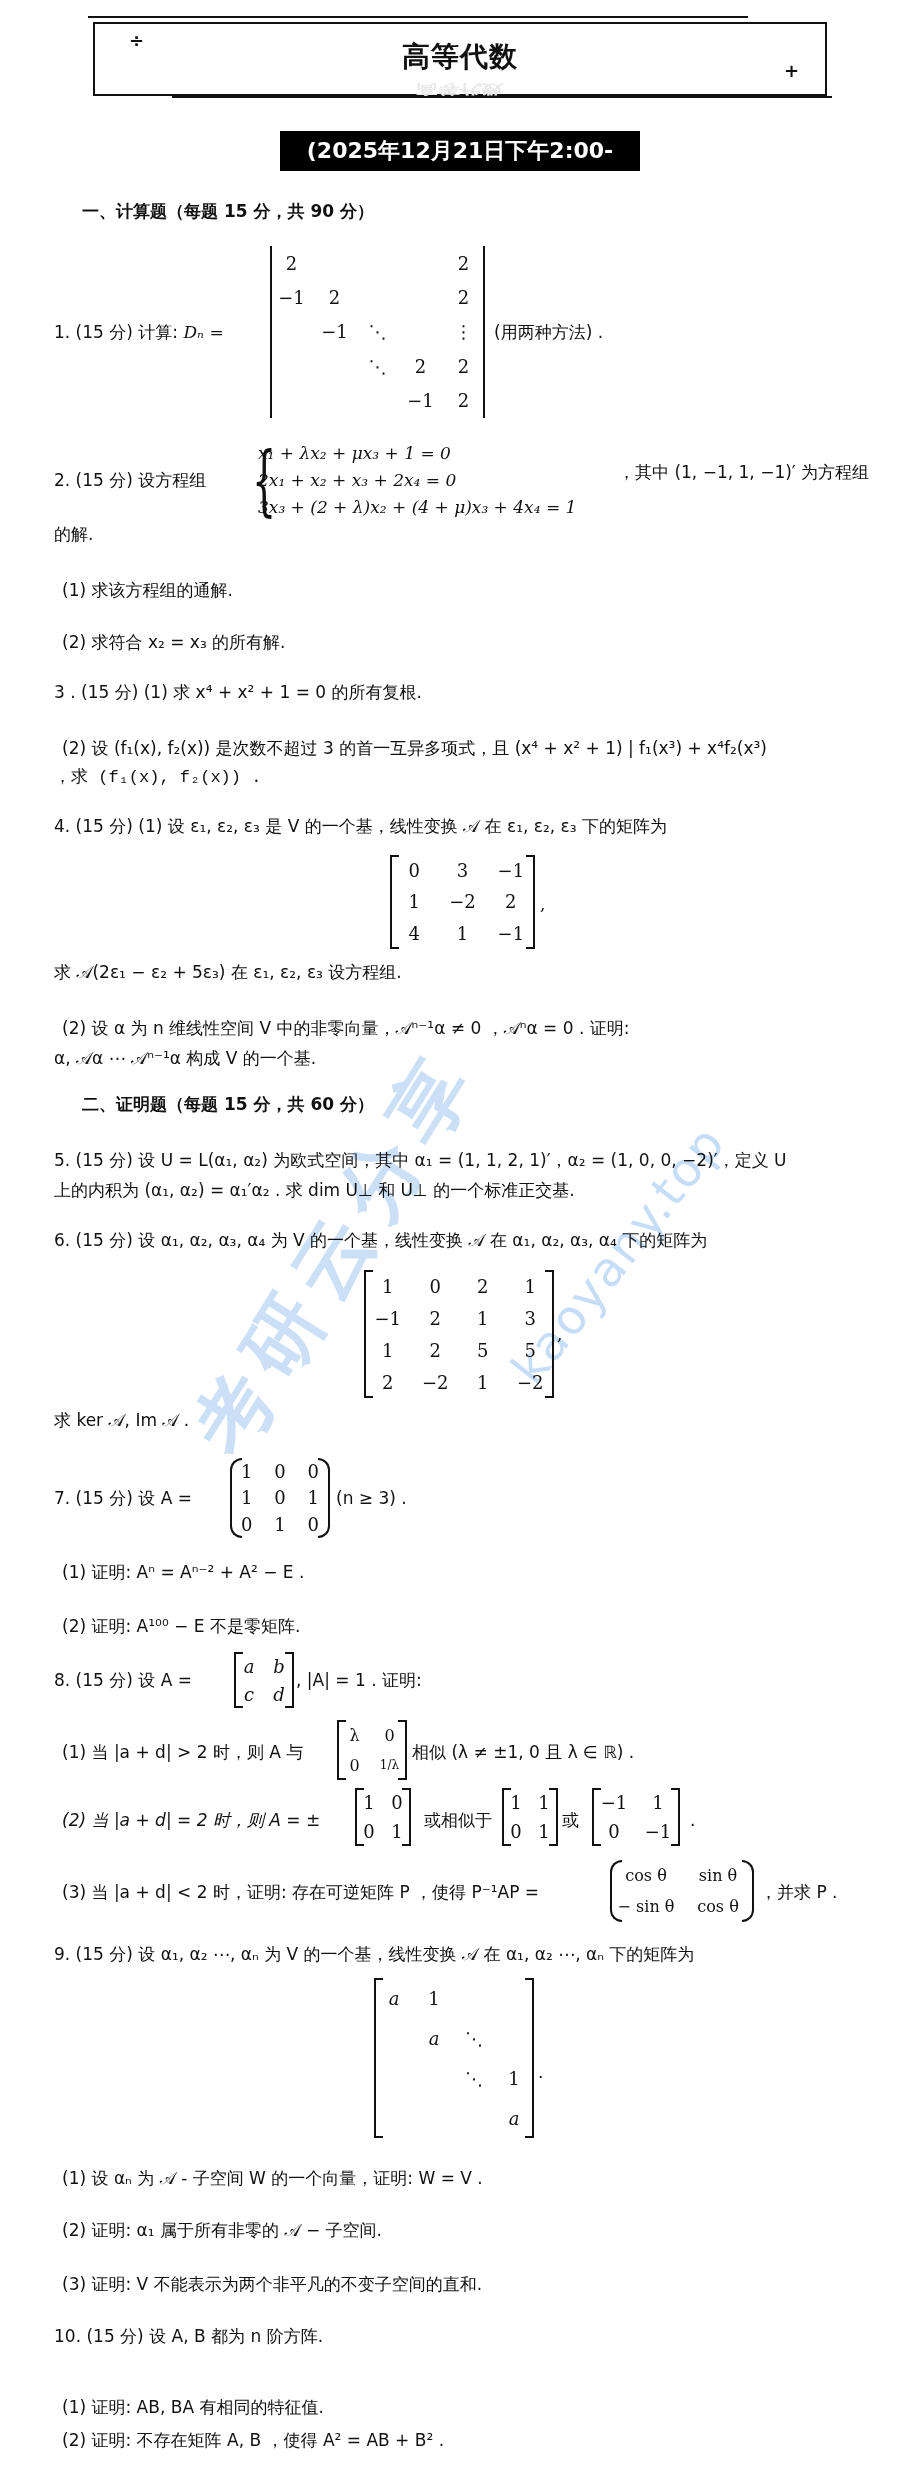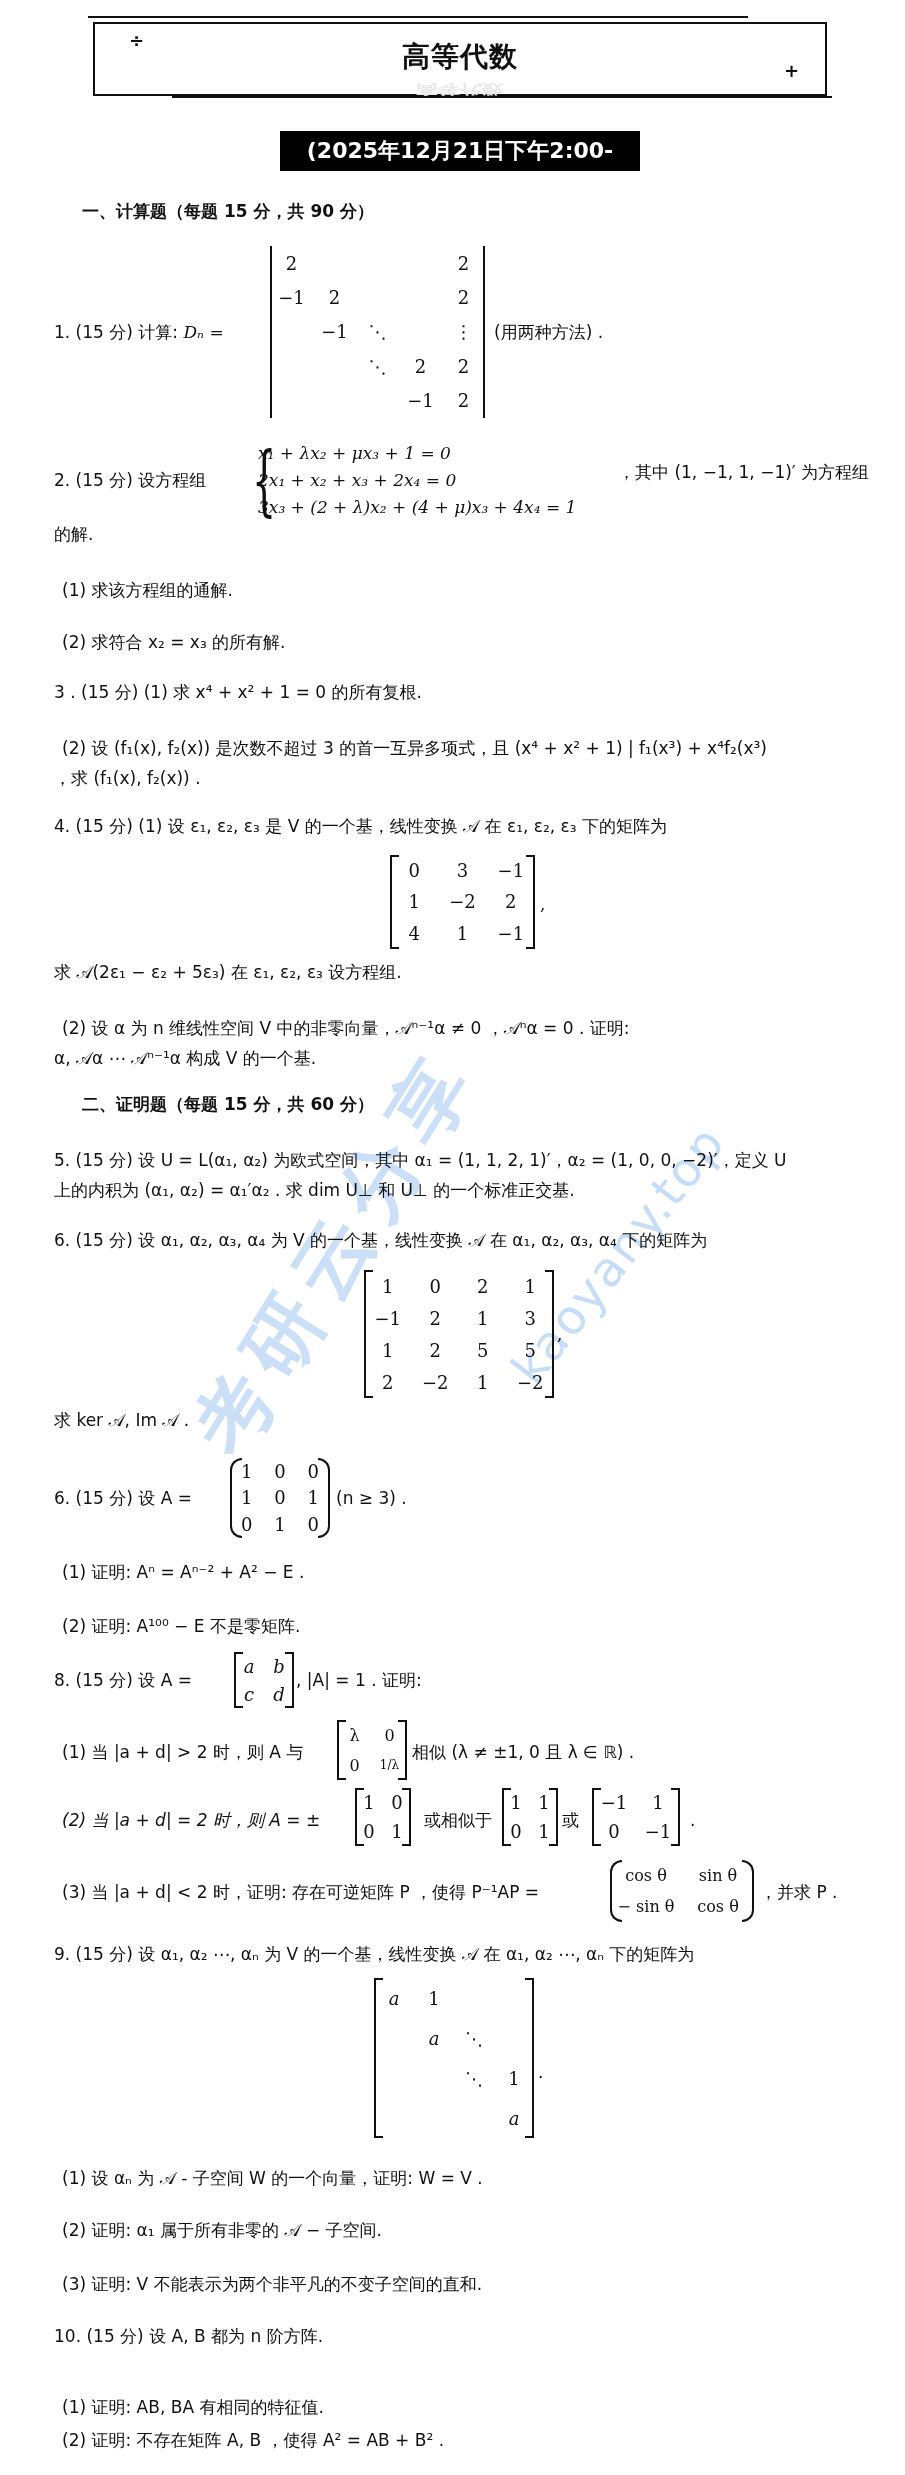--- a/index.html
+++ b/index.html
@@ -89,21 +89,21 @@
   <div>2x₁ + x₂ + x₃ + 2x₄ = 0</div>
   <div>3x₃ + (2 + λ)x₂ + (4 + μ)x₃ + 4x₄ = 1</div>
 </div>
 <div class="p" style="left:618px;top:460px;">，其中 (1, −1, 1, −1)′ 为方程组</div>
 <div class="p" style="top:522px;">的解.</div>
 <div class="sub" style="top:578px;">(1) 求该方程组的通解.</div>
 <div class="sub" style="top:630px;">(2) 求符合 x₂ = x₃ 的所有解.</div>
 
 <div class="p" style="top:680px;">3 .  (15 分)   (1) 求 x⁴ + x² + 1 = 0 的所有复根.</div>
 <div class="sub" style="top:736px;">(2) 设 (f₁(x), f₂(x)) 是次数不超过 3 的首一互异多项式，且 (x⁴ + x² + 1) | f₁(x³) + x⁴f₂(x³)</div>
-<div class="p" style="top:766px;">，求 (f₁(x), f₂(x)) .</div>
+<div class="p" style="top:766px;font-family:Liberation Mono, monospace;">，求 (f₁(x), f₂(x)) .</div>
 
 <div class="p" style="top:814px;">4.  (15 分)   (1) 设 ε₁, ε₂, ε₃ 是 V 的一个基，线性变换 𝒜 在 ε₁, ε₂, ε₃ 下的矩阵为</div>
 <div class="mat" style="left:390px;top:855px;width:145px;height:94px;grid-template-columns:repeat(3,1fr);grid-template-rows:repeat(3,1fr);">
   <span class="brk-l"></span>
     <span class="brk-r"></span>
   <span>0</span>
     <span>3</span>
     <span>−1</span>
   <span>1</span>
     <span>−2</span>
@@ -139,21 +139,21 @@
     <span>5</span>
     <span>5</span>
   <span>2</span>
     <span>−2</span>
     <span>1</span>
     <span>−2</span>
 </div>
 <div class="p math" style="left:557px;top:1322px;">,</div>
 <div class="p" style="top:1408px;">求 ker 𝒜, Im 𝒜 .</div>
 
-<div class="p" style="top:1486px;">6.  (15 分) 设 A =</div>
+<div class="p" style="top:1486px;">7.  (15 分) 设 A =</div>
 <div class="mat" style="left:230px;top:1458px;width:100px;height:80px;grid-template-columns:repeat(3,1fr);grid-template-rows:repeat(3,1fr);">
   <span class="par-l"></span>
     <span class="par-r"></span>
   <span>1</span>
     <span>0</span>
     <span>0</span>
   <span>1</span>
     <span>0</span>
     <span>1</span>
   <span>0</span>

